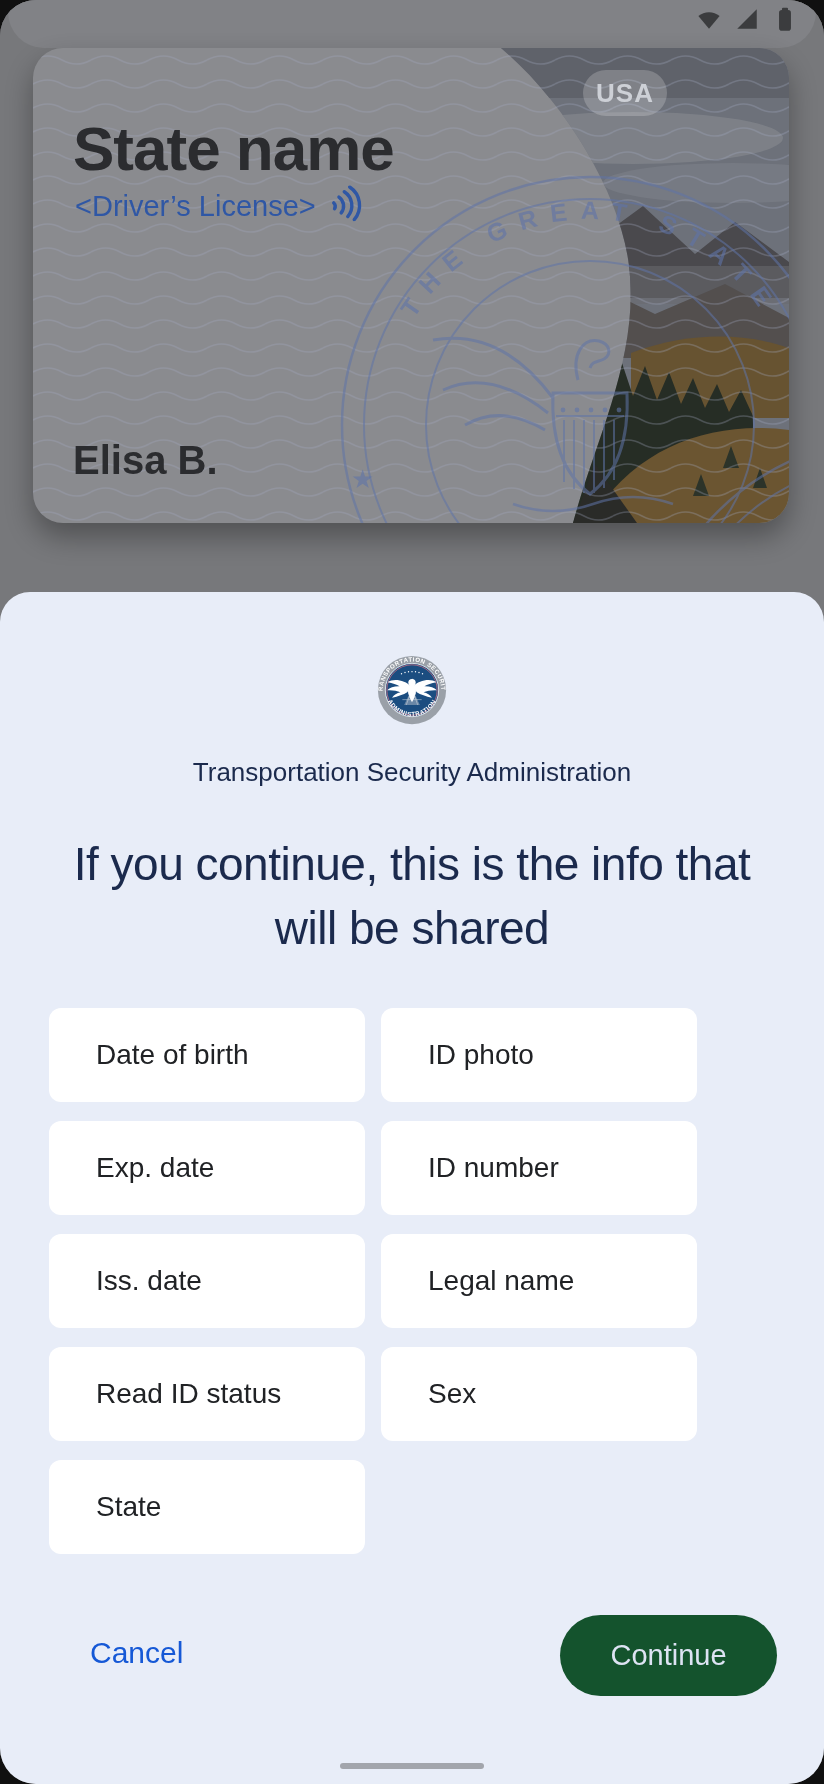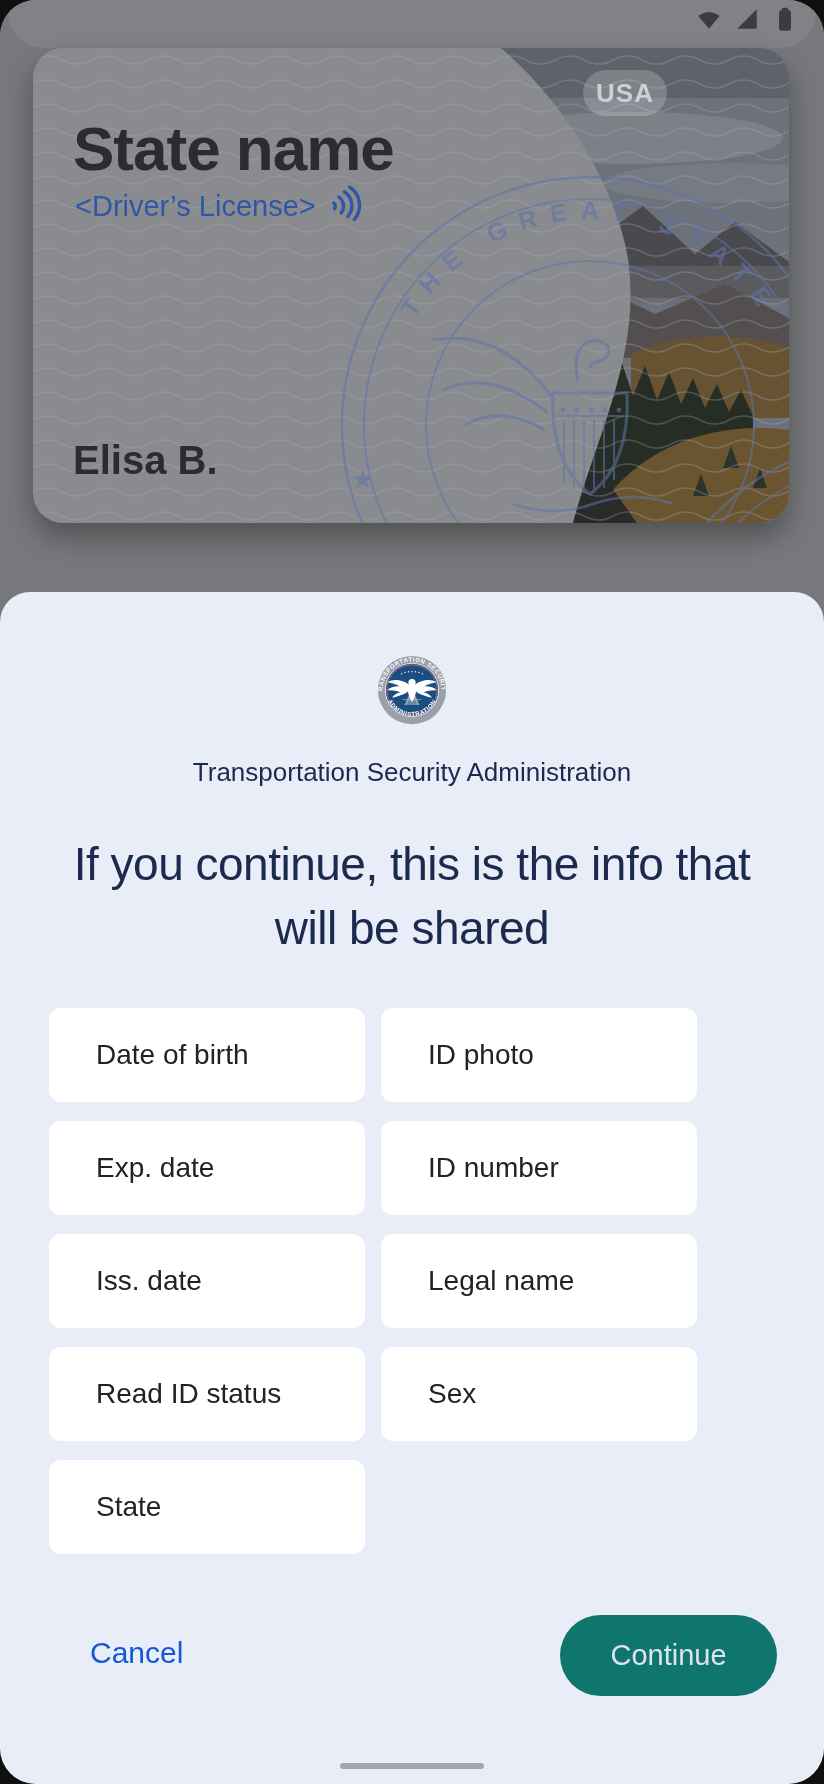--- a/index.html
+++ b/index.html
@@ -29,21 +29,21 @@
             font-size:26px;color:#1b2a4d;}
   .heading{position:absolute;left:72px;top:240px;width:680px;text-align:center;
            font-size:46px;line-height:64px;letter-spacing:-0.5px;color:#1b2a4d;}
   .grid{position:absolute;left:49px;top:416px;width:648px;display:grid;
         grid-template-columns:316px 316px;column-gap:16px;row-gap:19px;}
   .chip{height:94px;background:#ffffff;border-radius:12px;display:flex;align-items:center;
         padding-left:47px;box-sizing:border-box;font-size:28px;color:#202225;}
   .cancel-btn{position:absolute;left:90px;top:1044px;background:none;border:none;padding:0;cursor:pointer;
               font-family:"Liberation Sans", sans-serif;font-size:30px;font-weight:500;color:#1558d6;}
   .continue-btn{position:absolute;left:560px;top:1023px;width:217px;height:81px;border:none;cursor:pointer;
-                border-radius:41px;background:#0f766e;font-family:"Liberation Sans", sans-serif;
+                border-radius:41px;background:#14532d;font-family:"Liberation Sans", sans-serif;
                 font-size:29px;font-weight:500;color:#dde3f3;display:flex;align-items:center;justify-content:center;}
   .handle{position:absolute;left:340px;top:1171px;width:144px;height:6px;border-radius:3px;background:#a2a5ac;}
 </style>
 </head>
 <body>
 
 <div class="screen">
 
   <div class="backdrop">
     <div class="prev-card"></div>

